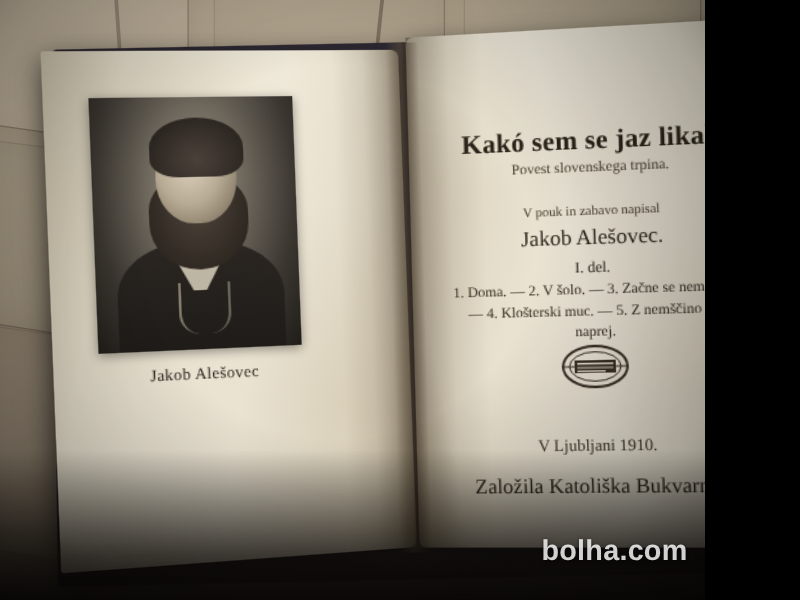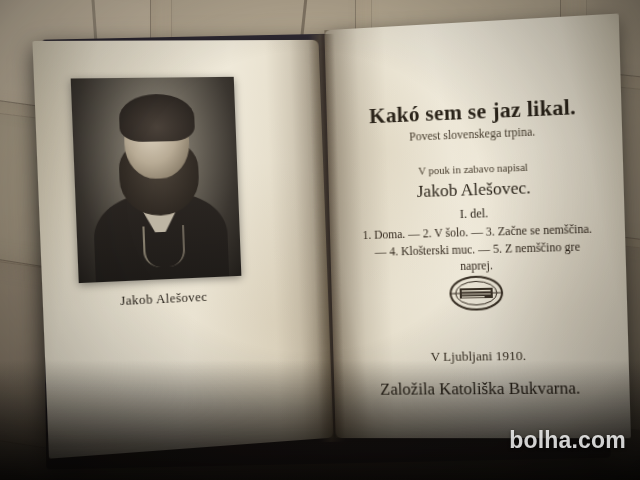--- a/index.html
+++ b/index.html
@@ -5,21 +5,21 @@
   html, body {
     margin: 0;
     padding: 0;
     background: #000;
   }
   body {
     font-family: "Liberation Serif", serif;
   }
   .photo {
     position: relative;
-    width: 640px;
+    width: 564px;
     height: 480px;
     overflow: hidden;
     background: #6d6a63;
   }
 
   
   .floor {
     position: absolute;
     inset: 0;
     background:

